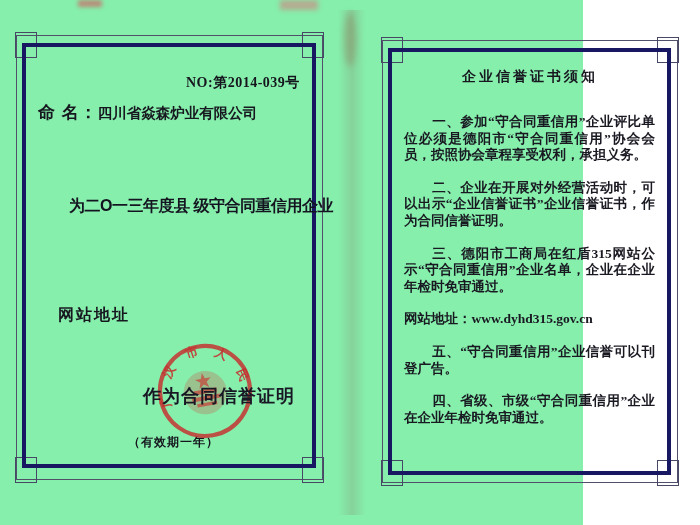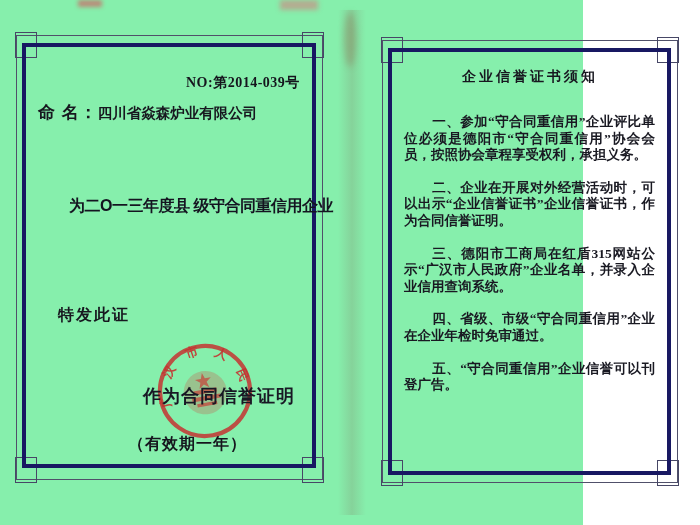--- a/index.html
+++ b/index.html
@@ -34,21 +34,21 @@
   .name-line { position:absolute; left:38px; top:101px; color:#17171f; white-space:nowrap; }
   .name-label { font-size:17px; font-weight:bold; letter-spacing:1px; font-family:"Liberation Sans","DejaVu Sans",sans-serif; }
   .company { font-size:14.5px; font-weight:bold; font-family:"Liberation Sans","DejaVu Sans",sans-serif; }
   .award { position:absolute; left:37px; top:196px; width:275px; font-size:16px; font-weight:bold;
            letter-spacing:-0.5px; color:#141420; white-space:nowrap;
            font-family:"Liberation Sans","DejaVu Sans",sans-serif;margin-left:32px; }
   .issue { position:absolute; left:58px; top:305px; font-size:16px; font-weight:bold;
            letter-spacing:2px; color:#17171f; font-family:"Liberation Sans","DejaVu Sans",sans-serif; }
   .cert-date { position:absolute; left:143px; top:384px; font-size:18px; font-weight:bold;
            letter-spacing:1px; color:#181824; z-index:5; }
-  .validity { position:absolute; left:128px; top:434px; font-size:16px; font-weight:bold;
+  .validity { position:absolute; left:128px; top:434px; font-size:12px; font-weight:bold;
            color:#15151d; letter-spacing:1px; }
   .seal-box { position:absolute; left:155px; top:341px; width:100px; height:100px; z-index:4;
            transform:rotate(-10deg); }
 
   
   .notice-title { position:absolute; left:382px; top:68px; width:296px; text-align:center;
            font-size:14px; font-weight:bold; letter-spacing:3px; color:#17171f; }
   .notice-body { position:absolute; left:404px; top:98px; width:251px; color:#191922;
            font-size:13.5px; line-height:16.6px; font-weight:bold; text-align:justify; }
   .notice-par { text-indent:2.1em;margin-top:16px; }
@@ -81,21 +81,21 @@
   <div class="thick-frame right"></div>
 
   <div class="serial">NO:第2014-039号</div>
 
   <div class="name-line">
     <span class="name-label">命 名：</span><span class="company">四川省焱森炉业有限公司</span>
   </div>
 
   <div class="award">为二O一三年度县 级守合同重信用企业</div>
 
-  <div class="issue">特发此证</div>
+  <div class="issue">网站地址</div>
 
   <div class="seal-box">
     <svg viewBox="0 0 120 120" width="100" height="100">
       <circle cx="60" cy="60" r="54" fill="none" stroke="#c43431" stroke-width="5" opacity="0.85"></circle>
       <g fill="#c84038" opacity="0.78">
         <circle cx="60" cy="62" r="26" fill="#cf4a42" opacity="0.35"></circle>
         <polygon points="60,38 62.4,45 69.6,45 63.8,49.4 66,56.4 60,52.2 54,56.4 56.2,49.4 50.4,45 57.6,45"></polygon>
         <rect x="46" y="58" width="28" height="5"></rect>
         <rect x="43" y="66" width="34" height="5"></rect>
         <rect x="48" y="74" width="24" height="4"></rect>
@@ -111,18 +111,19 @@
 
   <div class="cert-date">作为合同信誉证明</div>
 
   <div class="validity">（有效期一年）</div>
 
   <div class="notice-title">企业信誉证书须知</div>
 
   <div class="notice-body">
       <p class="notice-par">一、参加“守合同重信用”企业评比单位必须是德阳市“守合同重信用”协会会员，按照协会章程享受权利，承担义务。</p>
       <p class="notice-par">二、企业在开展对外经营活动时，可以出示“企业信誉证书”企业信誉证书，作为合同信誉证明。</p>
-      <p class="notice-par">三、德阳市工商局在红盾315网站公示“广汉市人民政府”企业名单，并录入企业信用查询系统。</p>
+      <p class="notice-par">三、德阳市工商局在红盾315网站公示“守合同重信用”企业名单，企业在企业年检时免审通过。</p>
+      <p class="notice-par no-indent">网站地址：www.dyhd315.gov.cn</p>
+      <p class="notice-par">五、“守合同重信用”企业信誉可以刊登广告。</p>
       <p class="notice-par">四、省级、市级“守合同重信用”企业在企业年检时免审通过。</p>
-      <p class="notice-par">五、“守合同重信用”企业信誉可以刊登广告。</p>
     </div>
 
 </div>
 
 </body></html>

